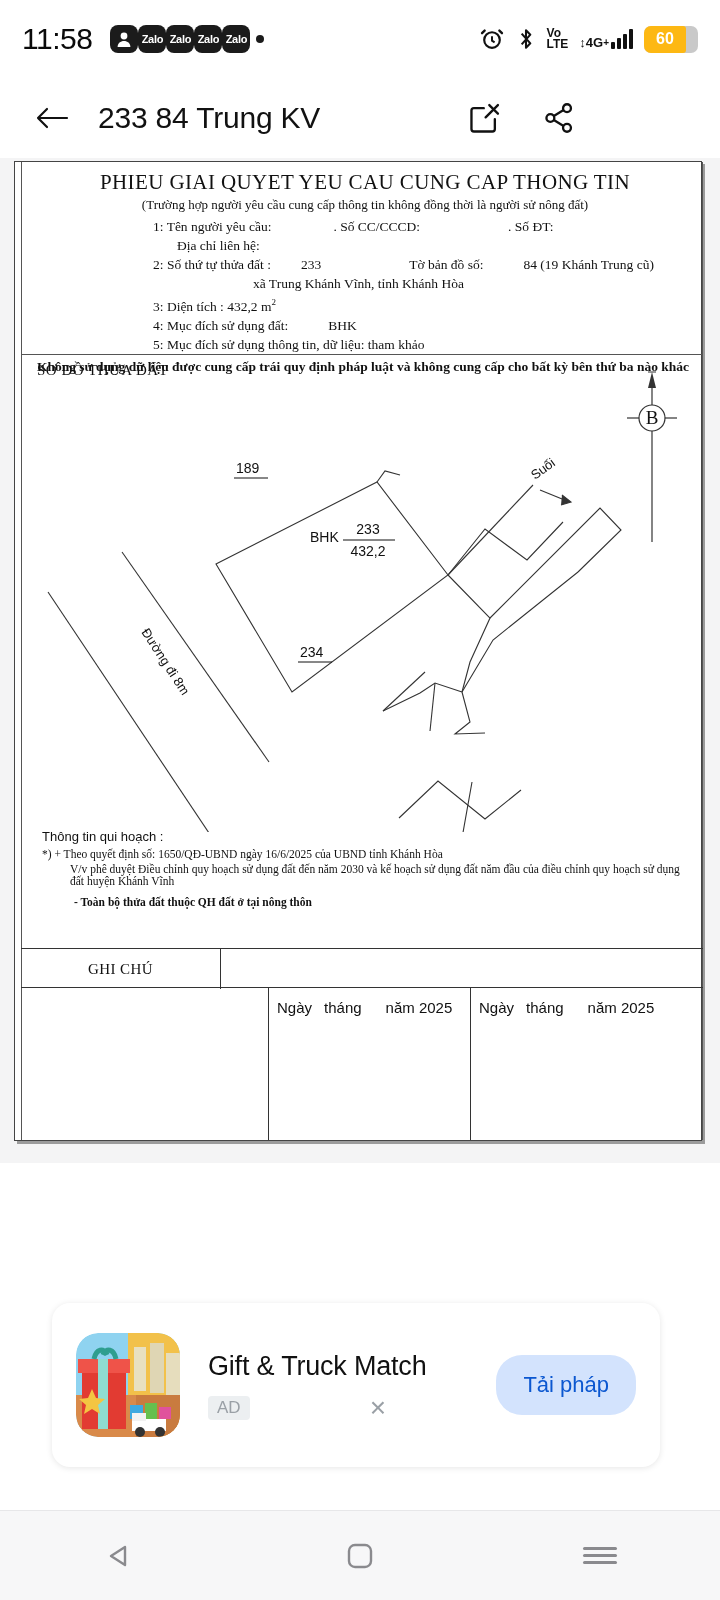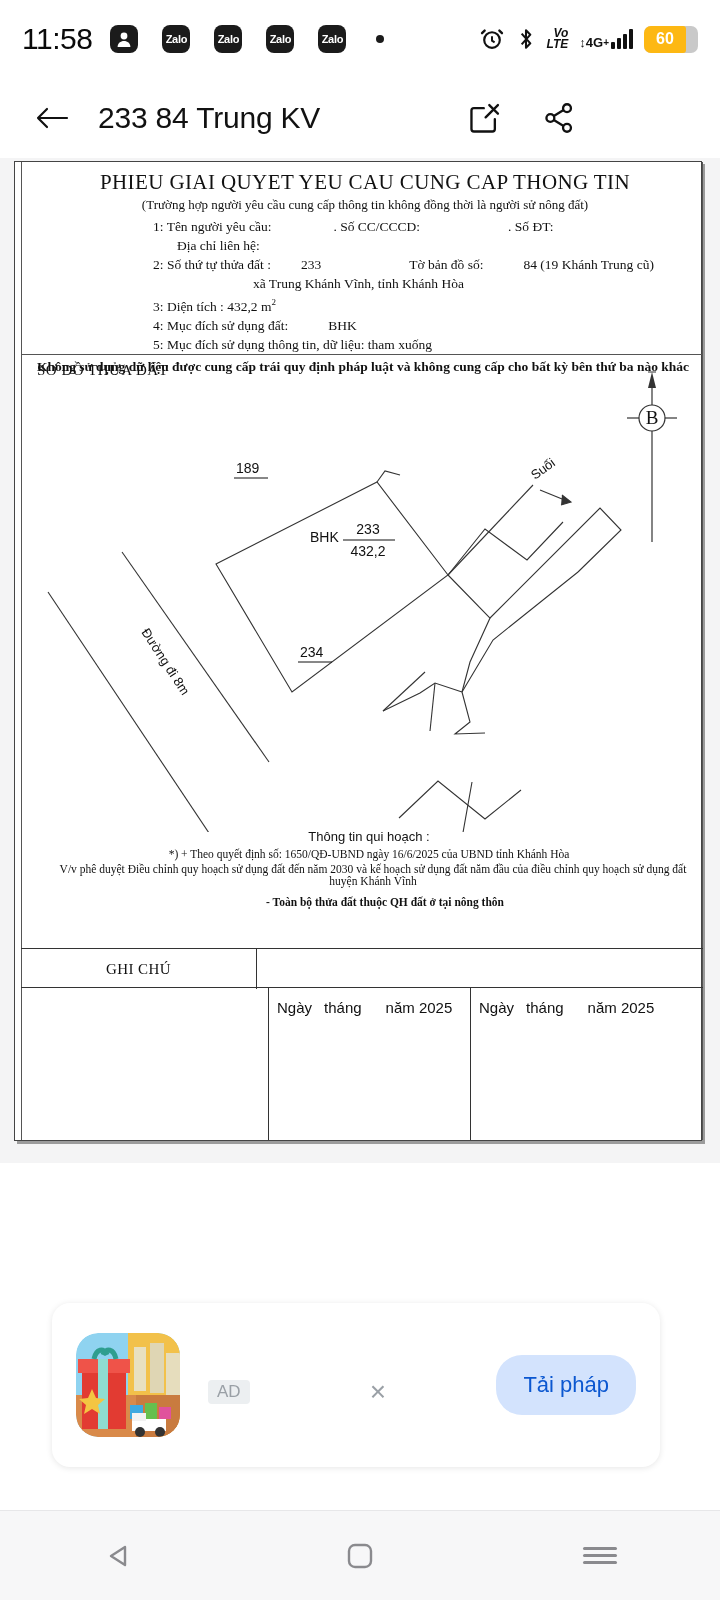--- a/index.html
+++ b/index.html
@@ -11,31 +11,31 @@
   }
   #screen { position: relative; width: 720px; height: 1600px; background: #ffffff; }
 
   
   #statusbar {
     position: absolute; top: 0; left: 0; width: 720px; height: 78px;
     background: #ffffff; display: flex; align-items: center;
     padding: 0 22px;
   }
   #clock { font-size: 30px; font-weight: 400; color: #0a0a0a; letter-spacing: -0.5px; }
-  .status-icons-left { display: flex; align-items: center; gap: 24px; margin-left: 18px; }
+  .status-icons-left { display: flex; align-items: center; gap: 0; margin-left: 18px; }
   .nicon {
     width: 28px; height: 28px; border-radius: 8px; background: #1b1b1b;
     display: flex; align-items: center; justify-content: center;
     color: #ffffff; font-size: 11px; font-weight: 700; letter-spacing: -0.3px;
   }
   .nicon.avatar { background: #1b1b1b; font-size: 15px; }
   .dot-more { width: 8px; height: 8px; border-radius: 50%; background: #1b1b1b; margin-left: 6px; }
   .status-icons-right { margin-left: auto; display: flex; align-items: center; gap: 11px; }
   .sicon { color: #111; display: flex; align-items: center; }
-  .volte { font-size: 12px; line-height: 11px; font-weight: 700; text-align: right; color: #111; font-style: italic; }
+  .volte { font-size: 12px; line-height: 11px; font-weight: 700; text-align: left; color: #111; }
   .net4g { display: flex; align-items: flex-end; gap: 2px; }
   .net4g .lbl { font-size: 13px; font-weight: 700; color: #111; line-height: 12px; }
   .bars { display: flex; align-items: flex-end; gap: 2px; height: 20px; }
   .bars i { display: block; width: 4px; background: #111; border-radius: 1px; }
   .bars i:nth-child(1){height:7px}.bars i:nth-child(2){height:11px}
   .bars i:nth-child(3){height:15px}.bars i:nth-child(4){height:20px}
   #battery {
     width: 54px; height: 27px; border-radius: 7px; background: #c9c9c9;
     position: relative; display: flex; align-items: center;
   }
@@ -103,31 +103,31 @@
   #hr-head { position: absolute; left: 6px; right: -2px; top: 192px; height: 0; border-top: 1px solid #555; }
 
   
   #map-label {
     position: absolute; left: 22px; top: 200px; font-size: 15px;
     font-family: "Liberation Serif", serif; color: #111; letter-spacing: .5px;
   }
   #map-canvas { position: absolute; left: 0; top: 200px; width: 688px; height: 470px; }
 
   
-  #plan { position: absolute; left: 34px; top: 667px; width: 640px; text-align: center; }
+  #plan { position: absolute; left: 27px; top: 667px; width: 640px; }
   #plan .p1 { font-size: 13px; font-family: "Liberation Sans", sans-serif; color: #111; }
   #plan .p2 { font-size: 11.5px; font-family: "Liberation Serif", serif; color: #111; margin-top: 4px; }
-  #plan .p3 { font-size: 11.5px; font-family: "Liberation Serif", serif; color: #111; margin-top: 3px; margin-left: 8px; }
+  #plan .p3 { font-size: 11.5px; font-family: "Liberation Serif", serif; color: #111; margin-top: 3px; margin-left: 28px; }
   #plan .p4 { font-size: 11.5px; font-family: "Liberation Serif", serif; color: #111; margin-top: 9px; margin-left: 32px; font-weight: bold; }
 
   
   #tbl { position: absolute; left: 6px; right: -2px; top: 786px; bottom: 0; }
   #tbl .rowtop { position: absolute; left: 0; right: 0; top: 0; height: 40px; border-top: 1px solid #333; border-bottom: 1px solid #333; }
   #tbl .ghichu {
-    position: absolute; left: 0; top: 0; width: 236px; height: 40px;
+    position: absolute; left: 0; top: 0; width: 200px; height: 40px;
     display: flex; align-items: center; justify-content: center;
     font-family: "Liberation Serif", serif; font-size: 15px; color: #111;
     border-right: 1px solid #333; letter-spacing: .4px;
   }
   #tbl .body { position: absolute; left: 0; right: 0; top: 40px; bottom: 0; }
   #tbl .cell { position: absolute; top: 0; bottom: 0; }
   #tbl .c1 { left: 0; width: 248px; border-right: 1px solid #333; }
   #tbl .c2 { left: 248px; width: 202px; border-right: 1px solid #333; }
   #tbl .c3 { left: 450px; right: 0; }
   .datetxt {
@@ -275,21 +275,21 @@
         <div class="docline indent2">
           <span>xã Trung Khánh Vĩnh, tỉnh Khánh Hòa</span>
         </div>
         <div class="docline">
           <span>3: Diện tích :  432,2 m</span><sup style="font-size:9px">2</sup>
         </div>
         <div class="docline">
           <span>4: Mục đích sử dụng đất:</span><span class="gap3"></span><span>BHK</span>
         </div>
         <div class="docline">
-          <span>5: Mục đích sử dụng thông tin, dữ liệu: tham xuống</span>
+          <span>5: Mục đích sử dụng thông tin, dữ liệu: tham khảo</span>
         </div>
         <div id="doc-warning">Không sử dụng dữ liệu được cung cấp trái quy định pháp luật và không cung cấp cho bất kỳ bên thứ ba nào khác</div>
       </div>
 
       <div id="hr-head"></div>
 
       <div id="map-label">SƠ ĐỒ THỬA ĐẤT</div>
 
       <div id="map-canvas">
         <svg width="688" height="470" viewBox="0 0 688 470" fill="none">
@@ -414,20 +414,21 @@
           <rect x="83" y="74" width="12" height="12" fill="#e0529c"></rect>
 
           <rect x="56" y="86" width="34" height="12" fill="#ffffff"></rect>
           <rect x="56" y="80" width="14" height="8" fill="#f2f2f2"></rect>
           <circle cx="64" cy="99" r="5" fill="#333"></circle>
           <circle cx="84" cy="99" r="5" fill="#333"></circle>
         </g>
       </svg>
     </div>
     <div id="ad-text">
+      <div id="ad-title">Gift &amp; Truck Match</div>
       <div id="ad-sub">
         <span id="ad-badge">AD</span>
         <span id="ad-close">×</span>
       </div>
     </div>
     <button id="ad-cta">Tải pháp</button>
   </div>
 
   <div id="navbar">
     <div id="nav-back">

